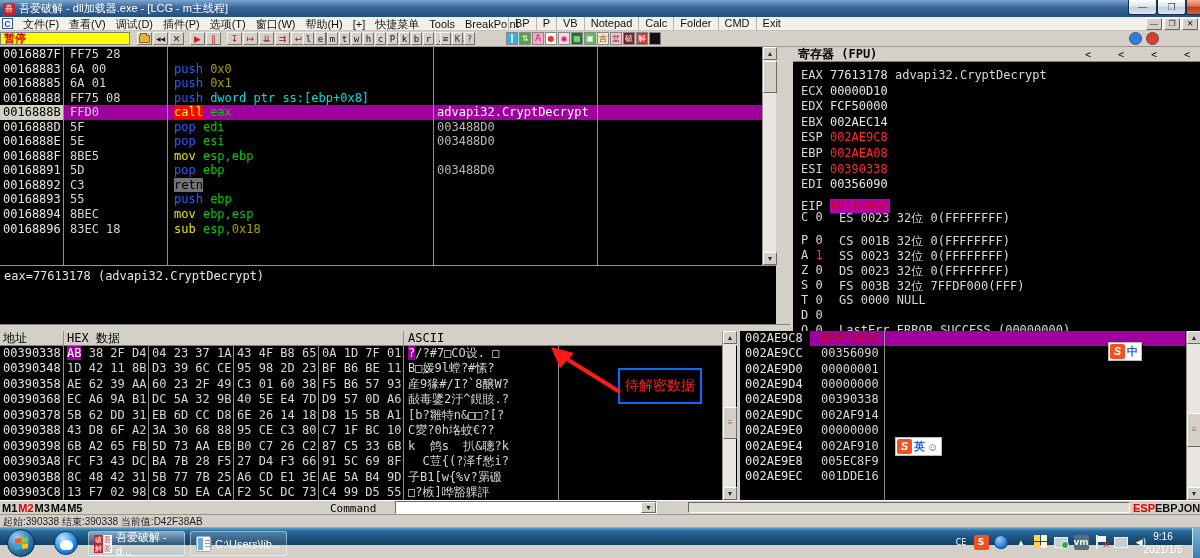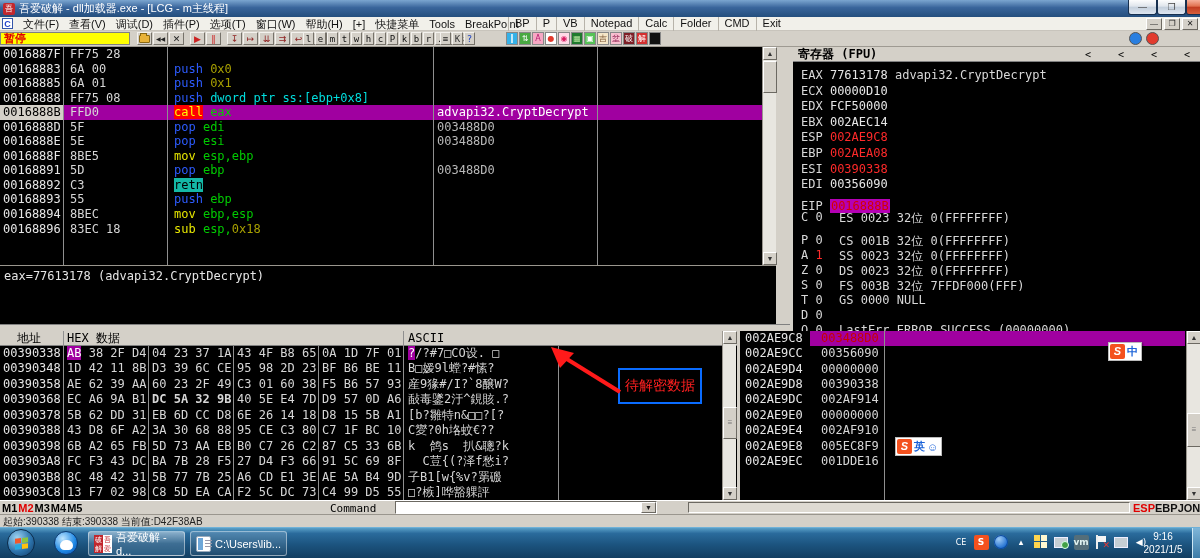--- a/index.html
+++ b/index.html
@@ -66,42 +66,42 @@
 .drow { position:relative; height:14.55px; line-height:14.5px; white-space:pre; }
 .drow.sel { background:#a000a0; }
 .da { position:absolute; left:3px; color:#e6e6e6; }
 .sel .da { left:0; width:63px; background:#d4d0c8; color:#000; padding-left:3px; }
 .db { position:absolute; left:70px; color:#d6d6d6; }
 .di { position:absolute; left:174px; }
 .dc { position:absolute; left:437px; color:#b8b8b8; }
 .sel .dc { color:#fff; }
 .mb { color:#2d5cff; } .my { color:#e6e600; } .rg { color:#00cc00; }
 .nm { color:#a8a000; } .mm { color:#00dede; } .pl { color:#d8d8d8; }
-.mc { background:#ff0000; color:#ffff00; } .mr { background:#14b8a6; color:#000; }
+.mc { background:#ff0000; color:#ffff00; } .mr { background:#737373; color:#000; }
 
 
 #infopane { left:0; top:265px; width:776px; height:59px; border-top:1px solid #9a968e; }
 #infopane span { position:absolute; left:4px; top:3px; color:#e6e6e6; }
 .hband { position:absolute; left:0; top:324px; width:790px; height:7px; background:#d4d0c8; border-top:1px solid #808080; }
 
 
 #regs { left:790px; top:47px; width:410px; height:284px; border-left:3px solid #d4d0c8; }
 #regs .hdr { display:flex; }
 .reghdr-title { padding-left:5px; font-weight:bold; }
 .reghdr-arrows { margin-left:auto; display:flex; gap:27px; padding-right:10px; font-size:10px; }
 .rrow { position:absolute; left:8px; white-space:pre; }
 .rv-red { color:#ff2a2a; } .rv-w { color:#e6e6e6; }
 .eipv { background:#b400b4; color:#d40000; padding:0 1px; }
 .frow { position:absolute; left:8px; white-space:pre; }
 .fl-red { color:#ff2a2a; }
 .frest { position:absolute; left:38px; }
 
 
 #dump { left:0; top:331px; width:737px; height:169px; }
-.dumphdr-addr { position:absolute; left:17px;text-align:right; } .dumphdr-hex { position:absolute; left:67px; } .dumphdr-ascii { position:absolute; left:408px; }
+.dumphdr-addr { position:absolute; left:3px;text-align:right; } .dumphdr-hex { position:absolute; left:67px; } .dumphdr-ascii { position:absolute; left:408px; }
 .hrow { position:relative; height:15.45px; line-height:15.4px; white-space:pre; }
 .ha { position:absolute; left:3px; color:#e6e6e6; }
 .hg { position:absolute; color:#d6d6d6; }
 .hascii { position:absolute; left:408px; color:#d6d6d6; }
 .hlb { background:#a000a0; color:#fff; }
 
 
 #stack { left:737px; top:331px; width:463px; height:169px; border-left:3px solid #d4d0c8; }
 .srow { position:relative; height:15.36px; line-height:15.3px; white-space:pre; }
 .sa { position:absolute; left:5px; color:#e6e6e6; }
@@ -140,21 +140,21 @@
 .combobtn { position:absolute; right:0; top:0; width:15px; height:11px; background:#d4d0c8;
   border:1px solid; border-color:#fff #6c6962 #6c6962 #fff; font-size:7px; text-align:center; line-height:10px; color:#222; }
 .cstrip { position:absolute; left:688px; top:1px; width:442px; height:11px; background:#dedad2;
   border:1px solid; border-color:#6c6962 #fff #fff #6c6962; }
 .esptxt { position:absolute; left:1133px; top:1px; font-size:11px; font-weight:bold; white-space:nowrap; }
 .esptxt .r { color:#e00000; } .esptxt .k { color:#111; }
 .statusbar { position:absolute; left:0; top:514px; width:1200px; height:13px; background:#d4d0c8;
   border-top:1px solid #9a968e; font-size:10px; color:#222; line-height:13px; padding-left:3px; }
 
 
-.taskbar { position:absolute; left:0; top:527px; width:1200px; height:31px;
+.taskbar { position:absolute; left:0; top:527px; width:1200px; height:18px;
   background:linear-gradient(180deg,#5aa0c8 0%,#2a6b9c 18%,#1c547f 55%,#123e61 100%);
   border-top:1px solid #6fb1d8; }
 .orb { position:absolute; left:7px; top:1px; width:28px; height:28px; border-radius:50%;
   background:radial-gradient(circle at 35% 30%,#9fd4f2,#2d74ad 55%,#123a63); border:1px solid #0c2b49;
   display:flex; align-items:center; justify-content:center; }
 .orbflag { width:13px; height:11px; display:grid; grid-template-columns:6px 6px; grid-template-rows:5px 5px; gap:1px; transform:skewY(-6deg); }
 .orbflag i:nth-child(1){background:#f3572a;} .orbflag i:nth-child(2){background:#8cc63f;}
 .orbflag i:nth-child(3){background:#27a9e1;} .orbflag i:nth-child(4){background:#ffc20e;}
 .qqicon { position:absolute; left:54px; top:3px; width:24px; height:24px; border-radius:50%;
   background:radial-gradient(circle at 35% 30%,#bfe6ff,#1e88e5 60%,#0d47a1); border:1px solid #0b3a72; position:absolute; }
@@ -358,40 +358,41 @@
       <span class="dumphdr-addr">地址</span>
       <span class="dumphdr-hex">HEX 数据</span>
       <span class="dumphdr-ascii">ASCII</span>
       <span class="vsep" style="left:63px;height:15px;"></span>
       <span class="vsep" style="left:403px;height:15px;"></span>
     </div>
     <div id="hrows" style="position: relative; top: 15px;">
         <div class="hrow"><span class="ha">00390338</span><span class="hg" style="left: 67px;"><span class="hlb">AB</span><span> 38 2F D4</span></span><span class="hg" style="left: 152px;">04 23 37 1A</span><span class="hg" style="left: 237px;">43 4F B8 65</span><span class="hg" style="left: 322px;">0A 1D 7F 01</span><span class="hascii"><span class="hlb">?</span><span>/?#7□CO设. □</span></span></div>
         <div class="hrow"><span class="ha">00390348</span><span class="hg" style="left: 67px;">1D 42 11 8B</span><span class="hg" style="left: 152px;">D3 39 6C CE</span><span class="hg" style="left: 237px;">95 98 2D 23</span><span class="hg" style="left: 322px;">BF B6 BE 11</span><span class="hascii">B□嫒9l螳?#愫?</span></div>
         <div class="hrow"><span class="ha">00390358</span><span class="hg" style="left: 67px;">AE 62 39 AA</span><span class="hg" style="left: 152px;">60 23 2F 49</span><span class="hg" style="left: 237px;">C3 01 60 38</span><span class="hg" style="left: 322px;">F5 B6 57 93</span><span class="hascii">産9猭#/I?`8醸W?</span></div>
-        <div class="hrow"><span class="ha">00390368</span><span class="hg" style="left: 67px;">EC A6 9A B1</span><span class="hg" style="left: 152px; font-weight: bold;">DC 5A 32 9B</span><span class="hg" style="left: 237px;">40 5E E4 7D</span><span class="hg" style="left: 322px;">D9 57 0D A6</span><span class="hascii">敮毒鐆2汙^鋧賅.?</span></div>
+        <div class="hrow"><span class="ha">00390368</span><span class="hg" style="left: 67px;">EC A6 9A B1</span><span class="hg" style="left: 152px;">DC 5A 32 9B</span><span class="hg" style="left: 237px;">40 5E E4 7D</span><span class="hg" style="left: 322px;">D9 57 0D A6</span><span class="hascii">敮毒鐆2汙^鋧賅.?</span></div>
         <div class="hrow"><span class="ha">00390378</span><span class="hg" style="left: 67px;">5B 62 DD 31</span><span class="hg" style="left: 152px;">EB 6D CC D8</span><span class="hg" style="left: 237px;">6E 26 14 18</span><span class="hg" style="left: 322px;">D8 15 5B A1</span><span class="hascii">[b?雛特n&amp;□□?[?</span></div>
         <div class="hrow"><span class="ha">00390388</span><span class="hg" style="left: 67px;">43 D8 6F A2</span><span class="hg" style="left: 152px;">3A 30 68 88</span><span class="hg" style="left: 237px;">95 CE C3 80</span><span class="hg" style="left: 322px;">C7 1F BC 10</span><span class="hascii">C夑?0h垎蚊€??</span></div>
         <div class="hrow"><span class="ha">00390398</span><span class="hg" style="left: 67px;">6B A2 65 FB</span><span class="hg" style="left: 152px;">5D 73 AA EB</span><span class="hg" style="left: 237px;">B0 C7 26 C2</span><span class="hg" style="left: 322px;">87 C5 33 6B</span><span class="hascii">k  鸽s  扒&amp;聰?k</span></div>
         <div class="hrow"><span class="ha">003903A8</span><span class="hg" style="left: 67px;">FC F3 43 DC</span><span class="hg" style="left: 152px;">BA 7B 28 F5</span><span class="hg" style="left: 237px;">27 D4 F3 66</span><span class="hg" style="left: 322px;">91 5C 69 8F</span><span class="hascii">  C荳{(?泽f愁i?</span></div>
         <div class="hrow"><span class="ha">003903B8</span><span class="hg" style="left: 67px;">8C 48 42 31</span><span class="hg" style="left: 152px;">5B 77 7B 25</span><span class="hg" style="left: 237px;">A6 CD E1 3E</span><span class="hg" style="left: 322px;">AE 5A B4 9D</span><span class="hascii">子B1[w{%v?罤磤</span></div>
         <div class="hrow"><span class="ha">003903C8</span><span class="hg" style="left: 67px;">13 F7 02 98</span><span class="hg" style="left: 152px;">C8 5D EA CA</span><span class="hg" style="left: 237px;">F2 5C DC 73</span><span class="hg" style="left: 322px;">C4 99 D5 55</span><span class="hascii">□?槉]哗豁躶評</span></div>
       </div>
     <div class="vsep" style="left:63px;top:15px;"></div>
     <div class="vsep" style="left:148px;top:15px;"></div>
     <div class="vsep" style="left:233px;top:15px;"></div>
     <div class="vsep" style="left:318px;top:15px;"></div>
     <div class="vsep" style="left:403px;top:15px;"></div>
     <div class="vsep" style="left:558px;top:15px;"></div>
   </div>
 
   <div class="pane" id="stack">
     <div id="srows">
         <div class="srow sel"><div class="selbg"></div><span class="sa">002AE9C8</span><span class="sv">003488D0</span></div>
         <div class="srow"><span class="sa">002AE9CC</span><span class="sv">00356090</span></div>
+        <div class="srow"><span class="sa">002AE9D0</span><span class="sv">00000001</span></div>
         <div class="srow"><span class="sa">002AE9D4</span><span class="sv">00000000</span></div>
         <div class="srow"><span class="sa">002AE9D8</span><span class="sv">00390338</span></div>
         <div class="srow"><span class="sa">002AE9DC</span><span class="sv">002AF914</span></div>
         <div class="srow"><span class="sa">002AE9E0</span><span class="sv">00000000</span></div>
         <div class="srow"><span class="sa">002AE9E4</span><span class="sv">002AF910</span></div>
         <div class="srow"><span class="sa">002AE9E8</span><span class="sv">005EC8F9</span></div>
         <div class="srow"><span class="sa">002AE9EC</span><span class="sv">001DDE16</span></div>
       </div>
     <div class="ssep"></div>
   </div>

